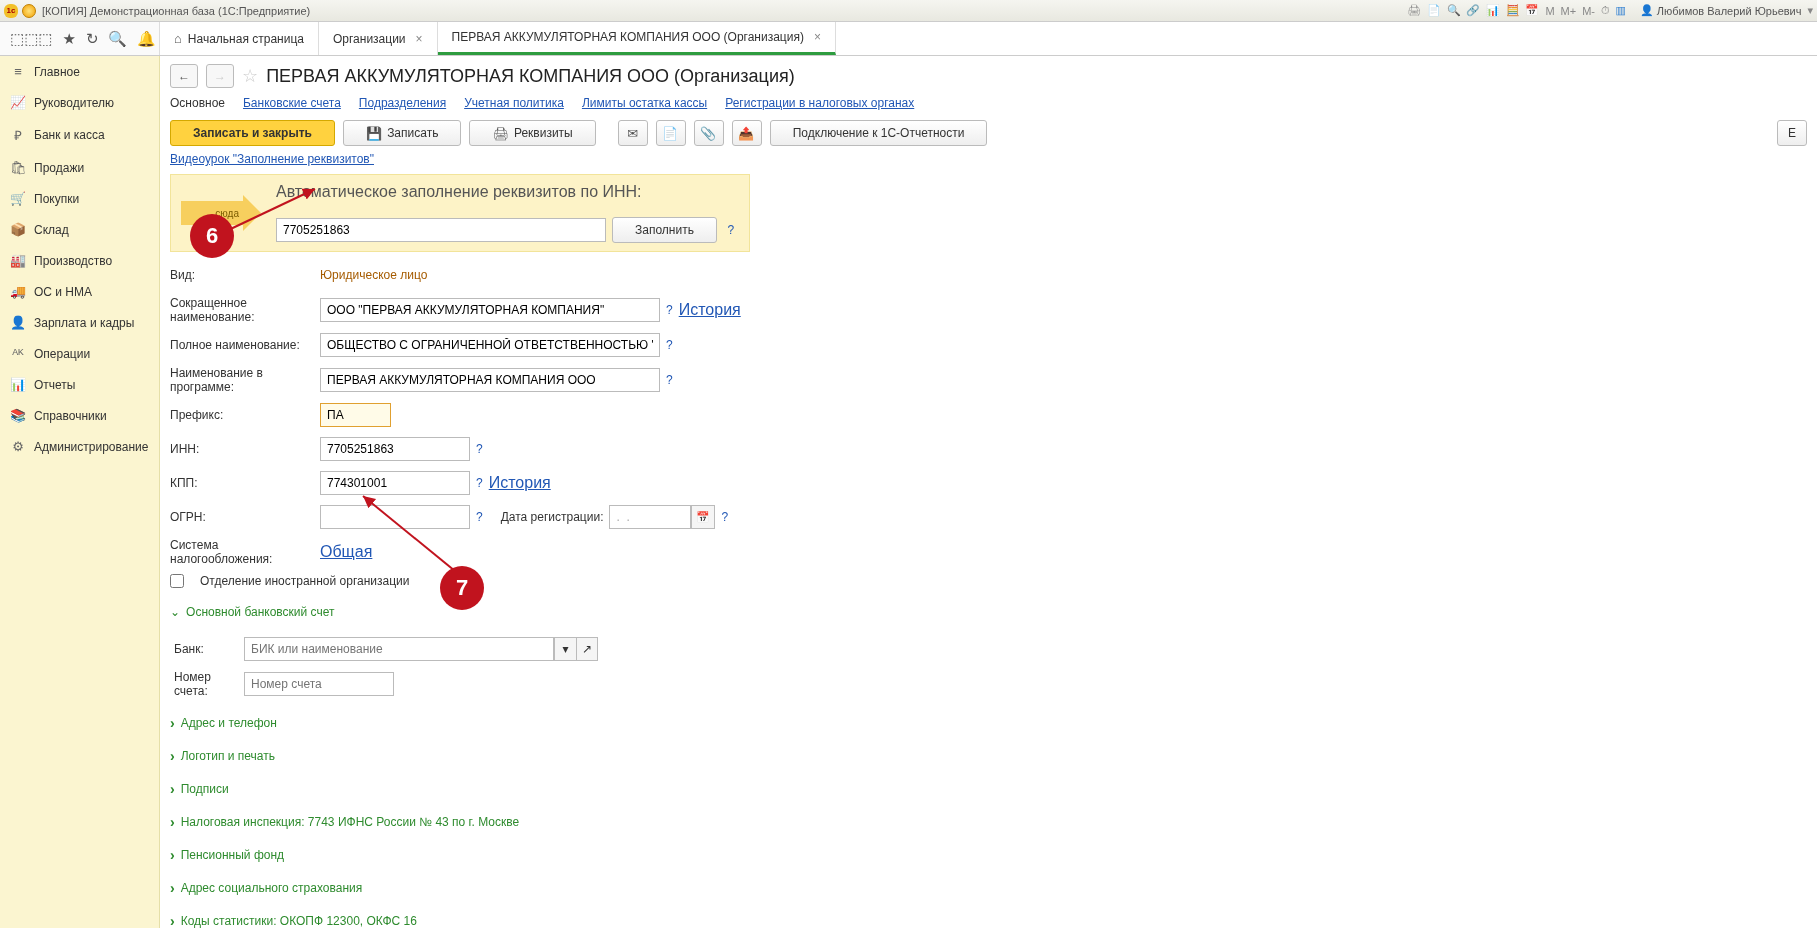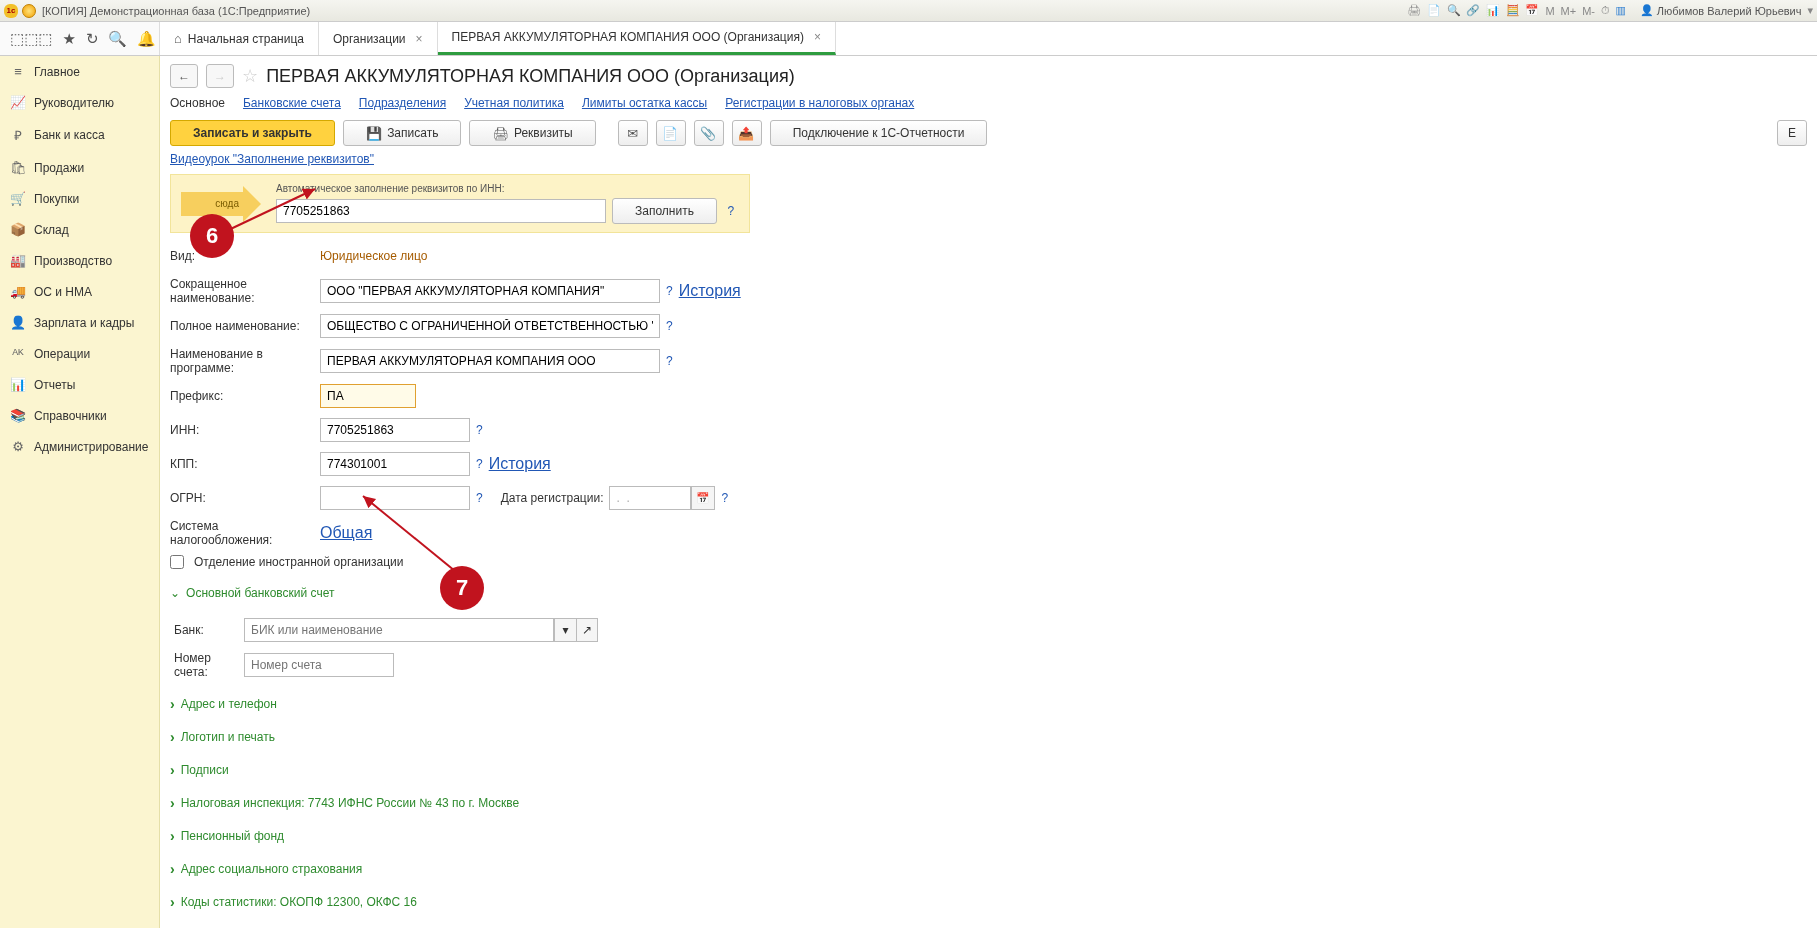--- a/index.html
+++ b/index.html
@@ -53,37 +53,37 @@
 .btn .glyph { font-size:13px; color:#555;}
 .toolbar .right-e { margin-left:auto;}
 
 .videolink { color:#2157b5; text-decoration:underline; font-size:12px; cursor:pointer; display:inline-block; margin-bottom:8px;}
 
 .yellowbox { background:#fdf3c7; border:1px solid #f2e49a; padding:8px 10px; display:flex; align-items:center; gap:10px; width:580px; margin-bottom:10px; position:relative;}
 .arrow-start { position:relative; width:85px; height:36px; }
 .arrow-body { position:absolute; left:0; top:6px; width:62px; height:24px; background:#f7cf5e; display:flex; align-items:center; justify-content:flex-end; padding-right:4px; font-size:10px; color:#7a5b00;}
 .arrow-head { position:absolute; left:62px; top:0; width:0; height:0; border-top:18px solid transparent; border-bottom:18px solid transparent; border-left:18px solid #f7cf5e;}
 .yellowbox .fillarea { flex:1;}
-.yellowbox .fill-label { font-size:10px; color:#555; margin-bottom:4px;}
+.yellowbox .fill-label { font-size:16px; color:#555; margin-bottom:16px;}
 .yellowbox input.inn-fill { width:330px; height:24px; border:1px solid #bbb; padding:0 6px; font-size:12px;}
 .yellowbox .fillbtns { display:flex; align-items:center; gap:6px; margin-left:6px;}
 .smallhelp { width:16px; height:22px; display:flex; align-items:center; justify-content:center; color:#2157b5; cursor:pointer; font-size:12px;}
 
 .form { }
 .row { display:flex; align-items:center; margin-bottom:8px; min-height:26px;}
 .row .label { width:150px; font-size:12px; color:#333;}
 .row .brown { color:#a55b00;}
 .row input[type=text] { height:24px; border:1px solid #bbb; padding:0 6px; font-size:12px; background:#fff;}
 .row input.highlight { border:1px solid #e0a030; background:#fffbe8;}
 .row .link { color:#2157b5; text-decoration:underline; cursor:pointer; font-size:16px;}
 .row .q { color:#2157b5; margin:0 6px; cursor:pointer;}
 
-.w340 { width:340px; } .w150 { width:150px; } .w80 { width:96px; }
-
-.checkbox-row { display:flex; align-items:center; gap:10px; margin:6px 0 10px;}
+.w340 { width:340px; } .w150 { width:150px; } .w80 { width:71px; }
+
+.checkbox-row { display:flex; align-items:center; gap:16px; margin:6px 0 10px;}
 .checkbox-row input { width:14px; height:14px;}
 
 .expander { display:flex; align-items:center; gap:6px; color:#2e8b2e; font-size:12px; cursor:pointer; margin:17px 0;}
 .expander.open::before { content:"⌄"; color:#2e8b2e; font-size:12px;}
 .expander.closed::before { content:"›"; color:#2e8b2e; font-size:14px; font-weight:bold;}
 
 .bank-sub { margin-left:4px; margin-bottom:8px;}
 .bank-sub .row .label { width:70px;}
 .combo { display:flex; align-items:stretch;}
 .combo input { width:310px; height:24px; border:1px solid #bbb; border-right:none; padding:0 6px; font-size:12px; color:#aaa;}

